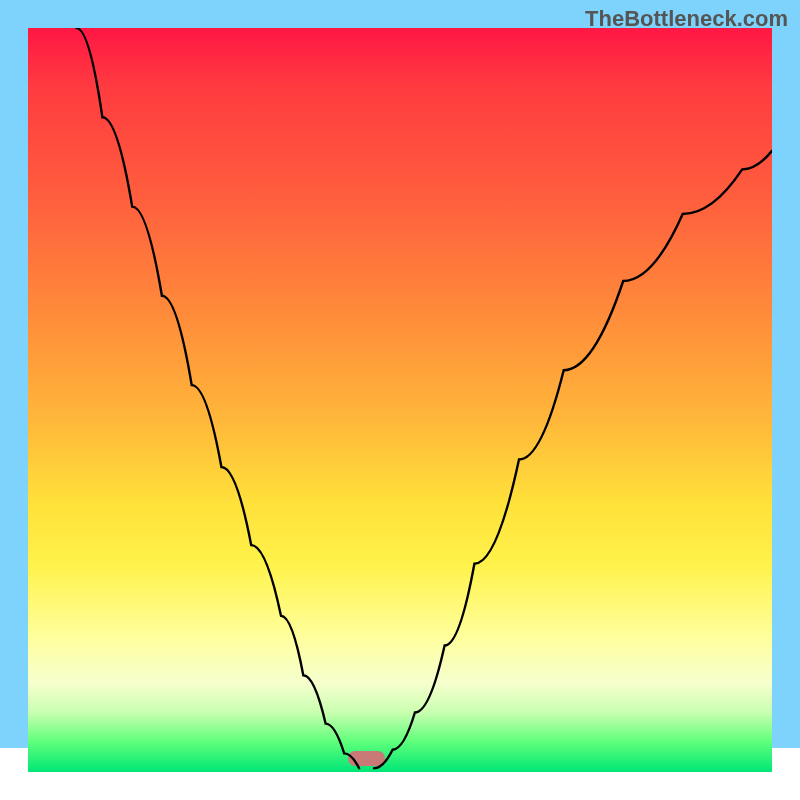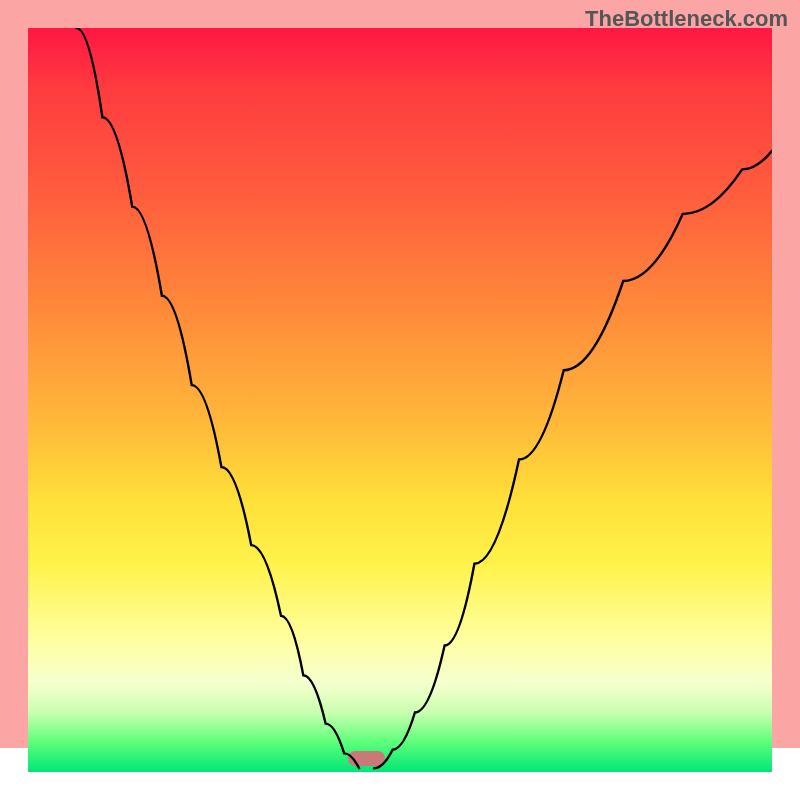--- a/index.html
+++ b/index.html
@@ -7,21 +7,21 @@
     padding: 0;
     width: 800px;
     height: 800px;
     overflow: hidden;
     font-family: Arial, Helvetica, sans-serif;
   }
   .frame {
     position: relative;
     width: 800px;
     height: 748px;
-    background: #fca5a5;
+    background: #7dd3fc;
   }
   .watermark {
     position: absolute;
     top: 6px;
     right: 12px;
     font-size: 22px;
     font-weight: 600;
     color: #555;
     z-index: 10;
     user-select: none;

